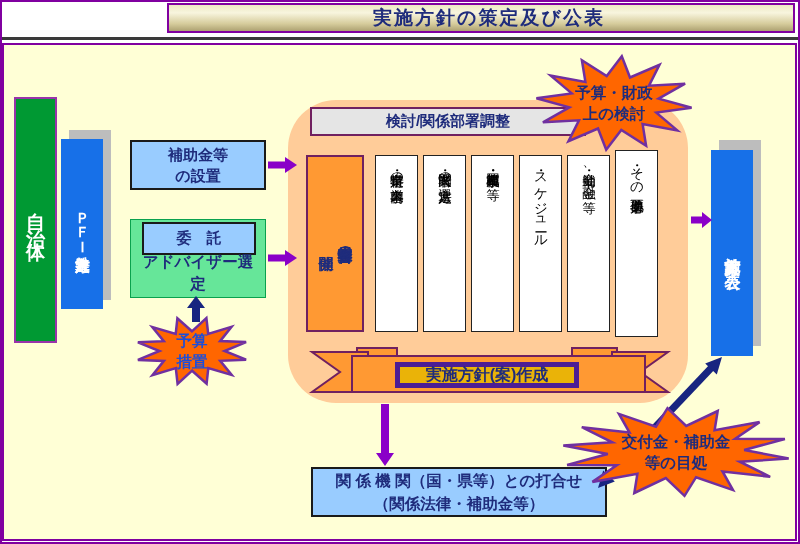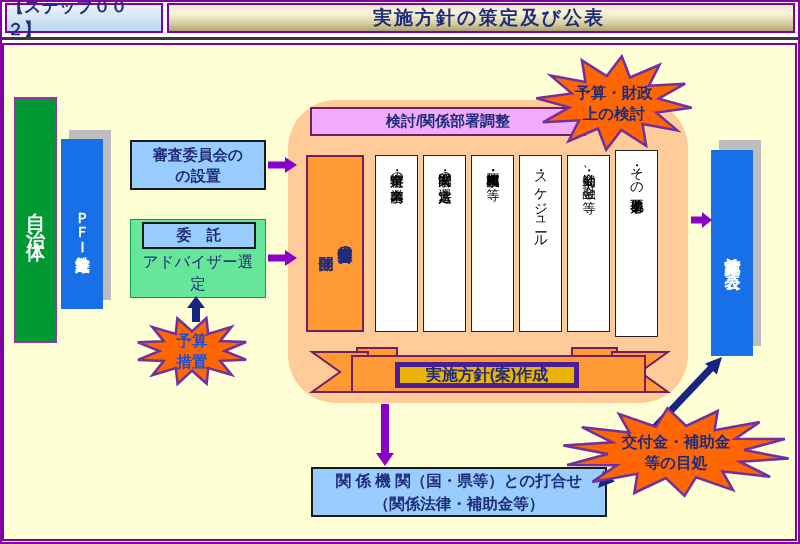--- a/index.html
+++ b/index.html
@@ -33,29 +33,29 @@
   .jichitai .v { letter-spacing:15px; }
   .shadow { background:#BDBDBD; z-index:1; }
   .pfi-shadow { left:69px; top:130px; width:42px; height:170px; }
   .pfi { left:61px; top:139px; width:42px; height:170px; background:#1770E8; z-index:2;
     color:#fff; font-weight:bold; font-size:14.5px; }
 
   .setup { left:130px; top:140px; width:136px; height:50px; background:#99CCFF;
     border:2px solid #1a1a1a; z-index:2; font-size:15px; font-weight:bold; line-height:21px; }
   .group { left:130px; top:219px; width:136px; height:79px; background:#66E699;
     border:1.5px solid #0AA14E; z-index:2; }
-  .itaku { left:142px; top:222px; width:114px; height:27px; background:#99CCFF;
+  .itaku { left:142px; top:222px; width:114px; height:33px; background:#99CCFF;
     border:2px solid #1a1a1a; z-index:3; font-size:15px; font-weight:bold; }
   .advisor { left:138px; top:251px; width:120px; z-index:3; font-size:15.5px;
-    font-weight:normal; text-align:center; line-height:22px; }
+    font-weight:bold; text-align:center; line-height:22px; }
 
   
   .container { left:288px; top:100px; width:400px; height:303px; background:#FFCC99;
     border-radius:48px; z-index:1; }
-  .kento { left:310px; top:107px; width:276px; height:29px; background:#f0abfc;
+  .kento { left:310px; top:107px; width:276px; height:29px; background:#e5e5e5;
     border:2px solid #702060; z-index:2; font-size:15px; font-weight:bold; }
   .kaisai { left:306px; top:155px; width:58px; height:177px; background:#FF9933;
     border:2px solid #702060; z-index:2; font-size:15px; font-weight:bold; }
   .kaisai .v { height:100%; text-align:center; }
 
   .items { left:375px; top:155px; width:285px; height:190px; display:flex; gap:5px; z-index:2; }
   .item { width:43px; height:177px; background:#fff; border:1.5px solid #222;
     font-size:13.5px; color:#000; display:flex; justify-content:center; padding-top:7px; }
   .item.tall { margin-top:-5px; height:187px; }
 
@@ -73,40 +73,37 @@
   .ribbon-svg { z-index:2; }
   .arrows { z-index:3; }
   .stars { z-index:4; }
   .star-label { z-index:5; font-size:15.5px; font-weight:bold; line-height:21px; }
 </style>
 </head>
 <body>
 
 <div class="page">
 
-  <div class="hdr-step">
-    <span>【ステップ００２】</span>
-  </div>
   <div class="hdr-title">
     <span>実施方針の策定及び公表</span>
   </div>
   <div class="hdr-line"></div>
 
   <div class="content"></div>
 
   <div class="abs jichitai cc">
     <span class="v">自治体</span>
   </div>
   <div class="abs shadow pfi-shadow"></div>
   <div class="abs pfi cc">
     <span class="v">ＰＦＩ導入方針決定</span>
   </div>
 
   <div class="abs setup cc navy pre">
-    <span>審査委員会の
+    <span>補助金等
 の設置</span>
   </div>
   <div class="abs group"></div>
   <div class="abs itaku cc navy">
     <span>委　託</span>
   </div>
   <div class="abs advisor navy">アドバイザー選定</div>
 
   <div class="abs container"></div>
   <div class="abs kento cc navy">

